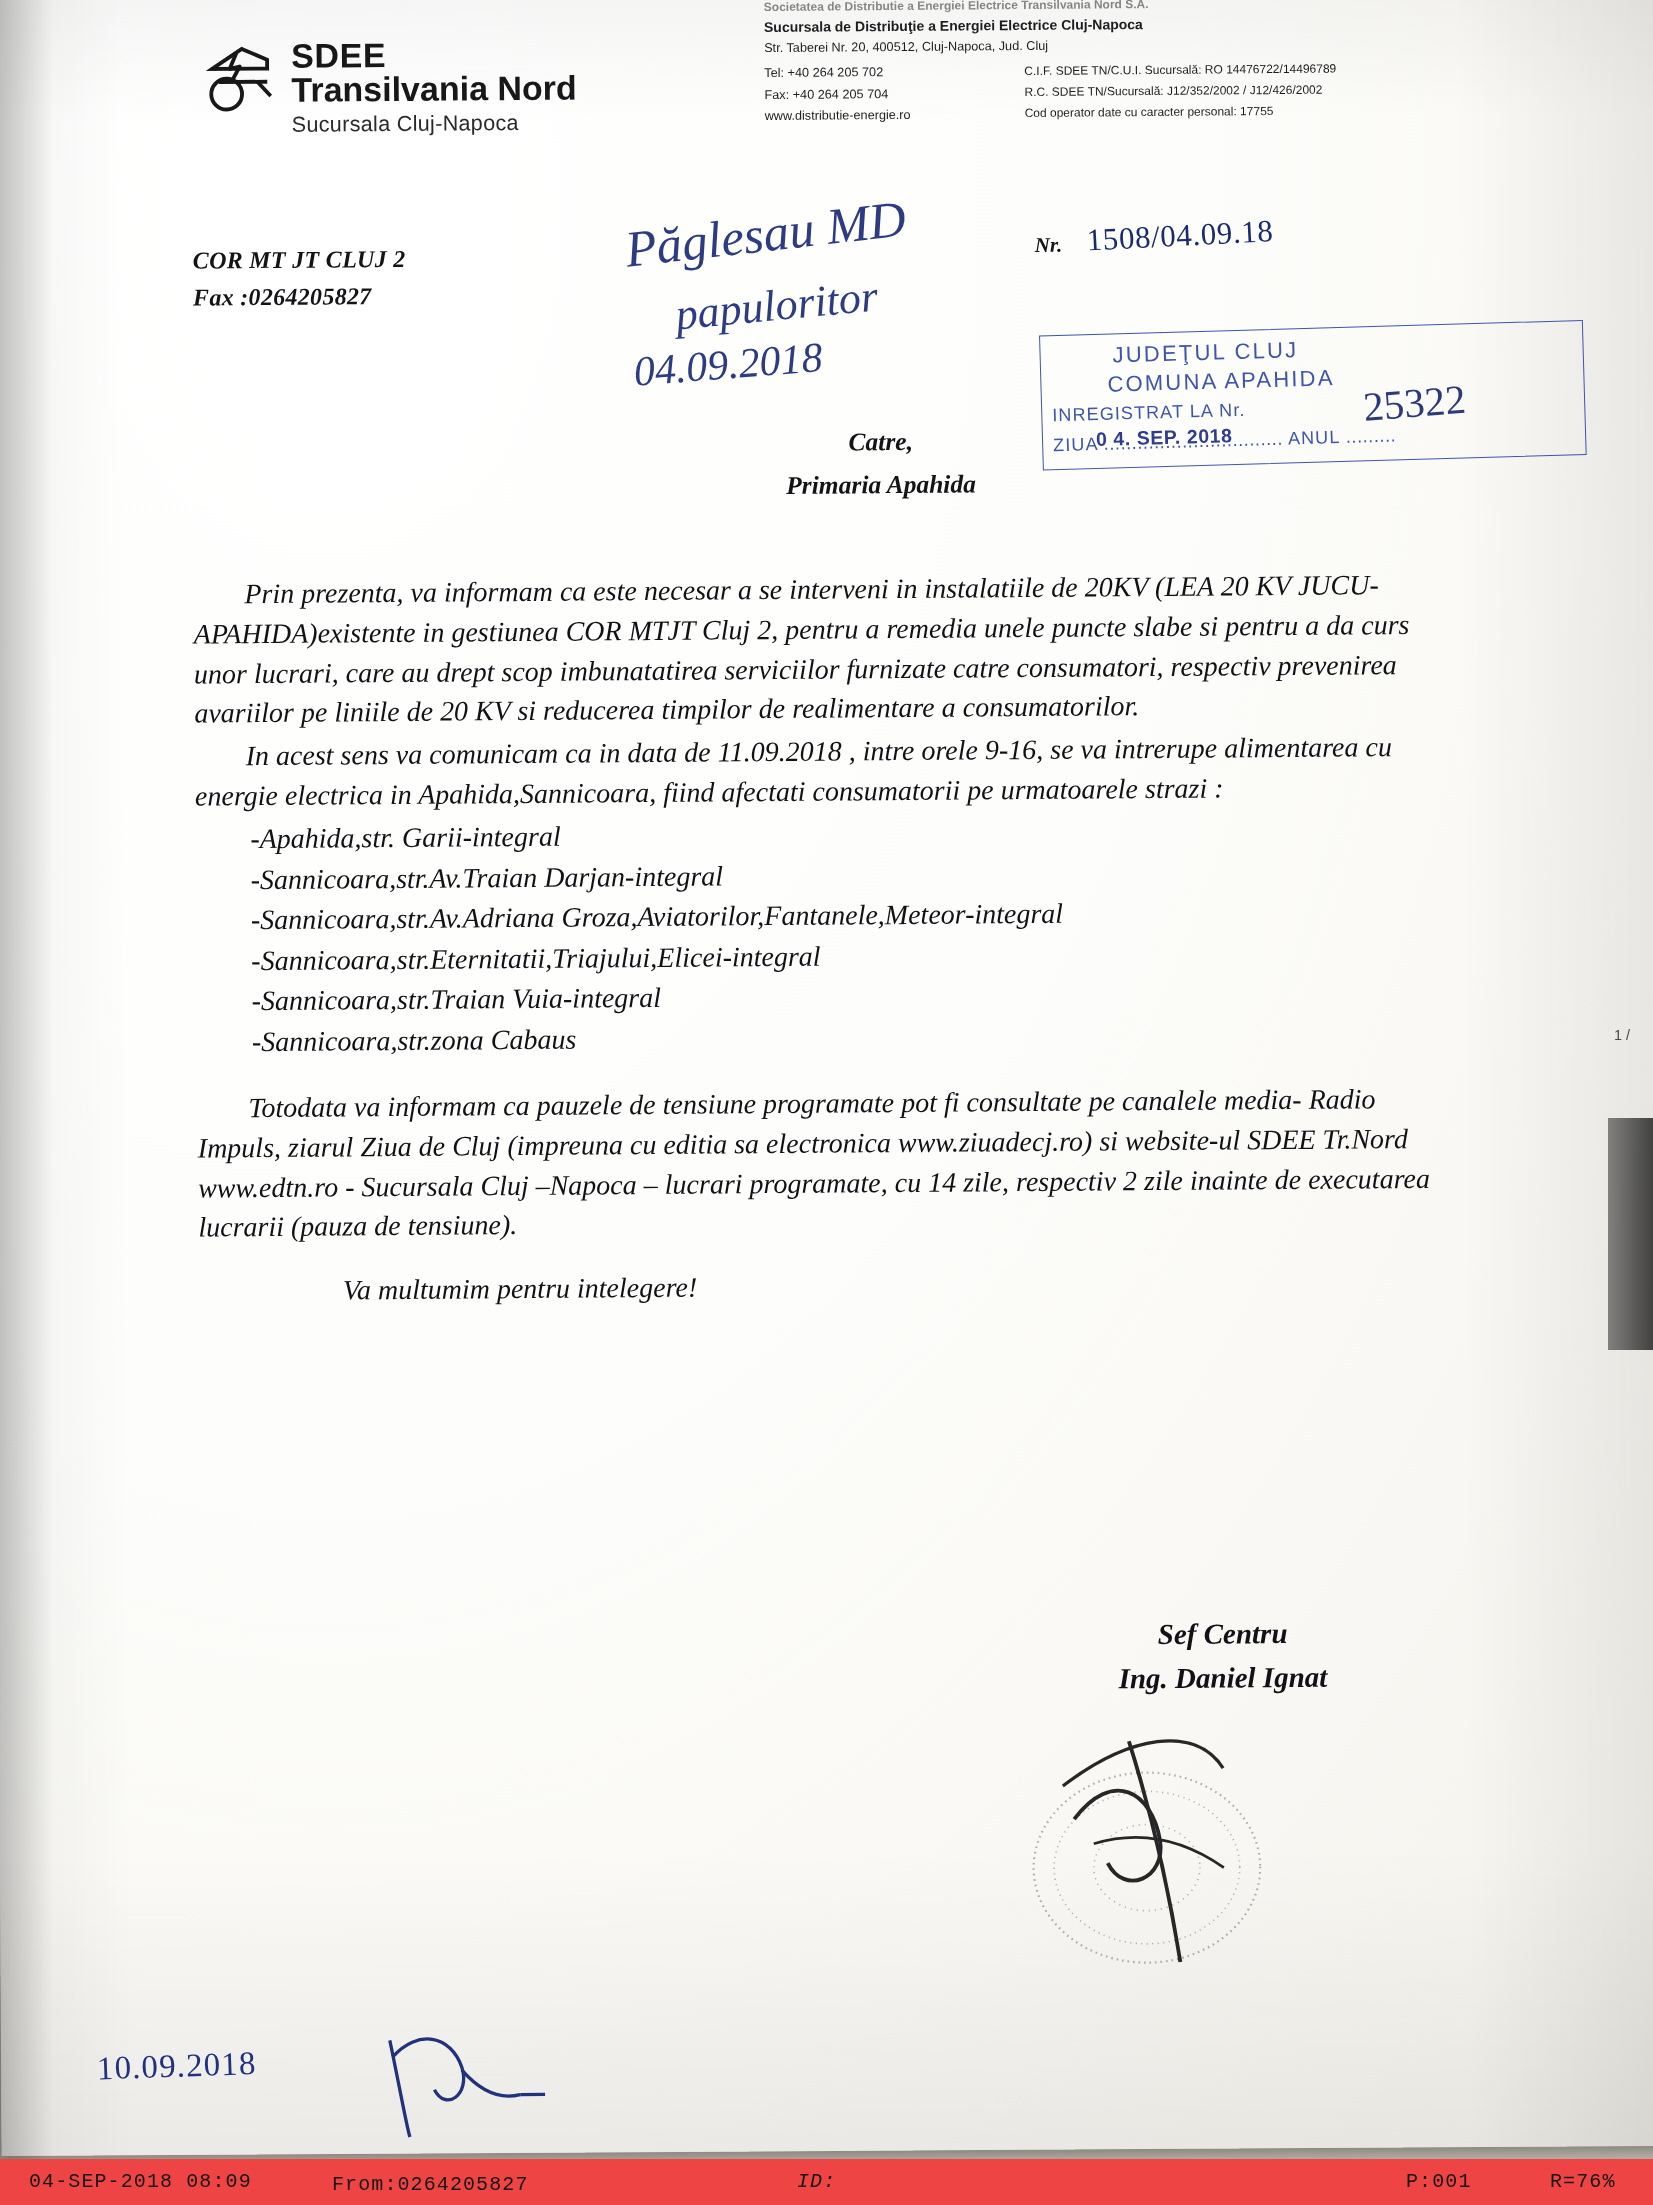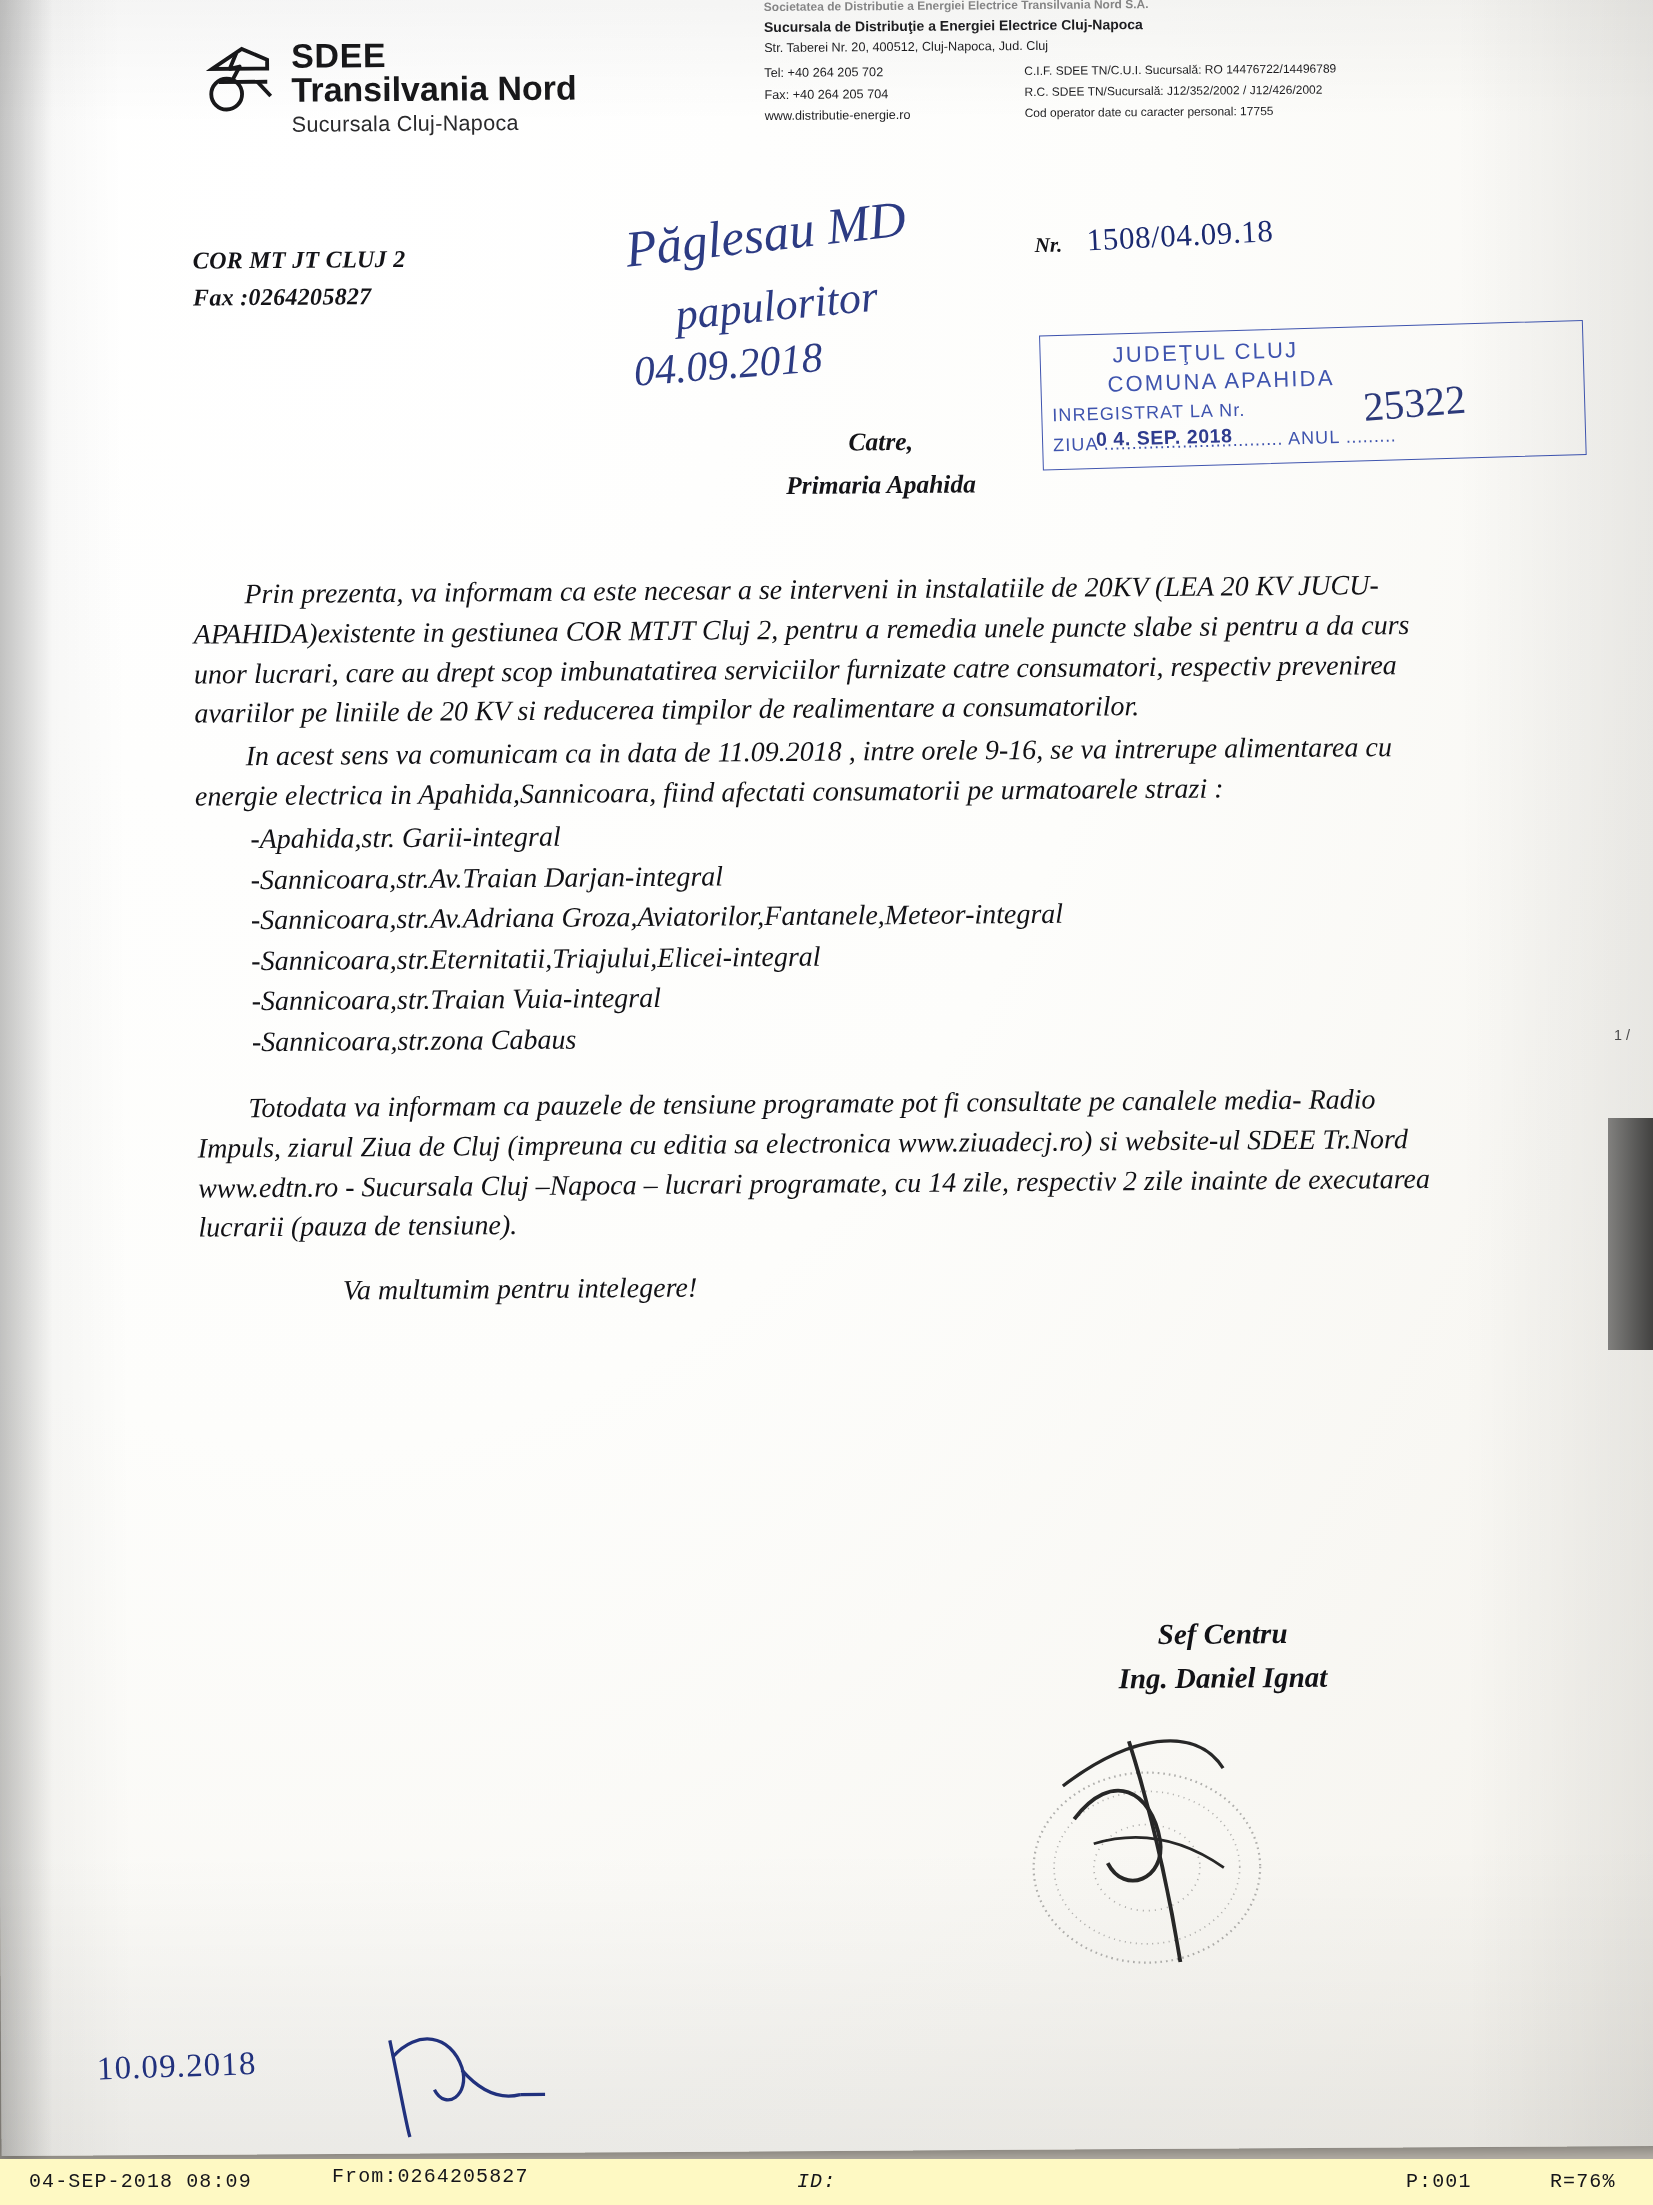--- a/index.html
+++ b/index.html
@@ -352,28 +352,28 @@
     color: #21317d;
   }
 
   
   .fax-footer {
     position: absolute;
     left: 0;
     top: 2159px;
     width: 1654px;
     height: 46px;
-    background: #fef9c3;
+    background: #ef4444;
     font-family: "Liberation Mono", monospace;
     font-size: 20px;
     color: #15151a;
     letter-spacing: 1.1px;
   }
   .ff-a { position: absolute; left: 29px; top: 11px; }
-  .ff-b { position: absolute; left: 332px; top: 6px; }
+  .ff-b { position: absolute; left: 332px; top: 14px; }
   .ff-c { position: absolute; left: 797px; top: 11px; font-style: italic; }
   .ff-d { position: absolute; left: 1406px; top: 11px; font-family: Liberation Mono, monospace; }
   .ff-e { position: absolute; left: 1550px; top: 11px; }
 
   .page-edge-note {
     position: absolute;
     left: 1614px;
     top: 1027px;
     font-family: "Liberation Sans", sans-serif;
     font-size: 14.4px;

